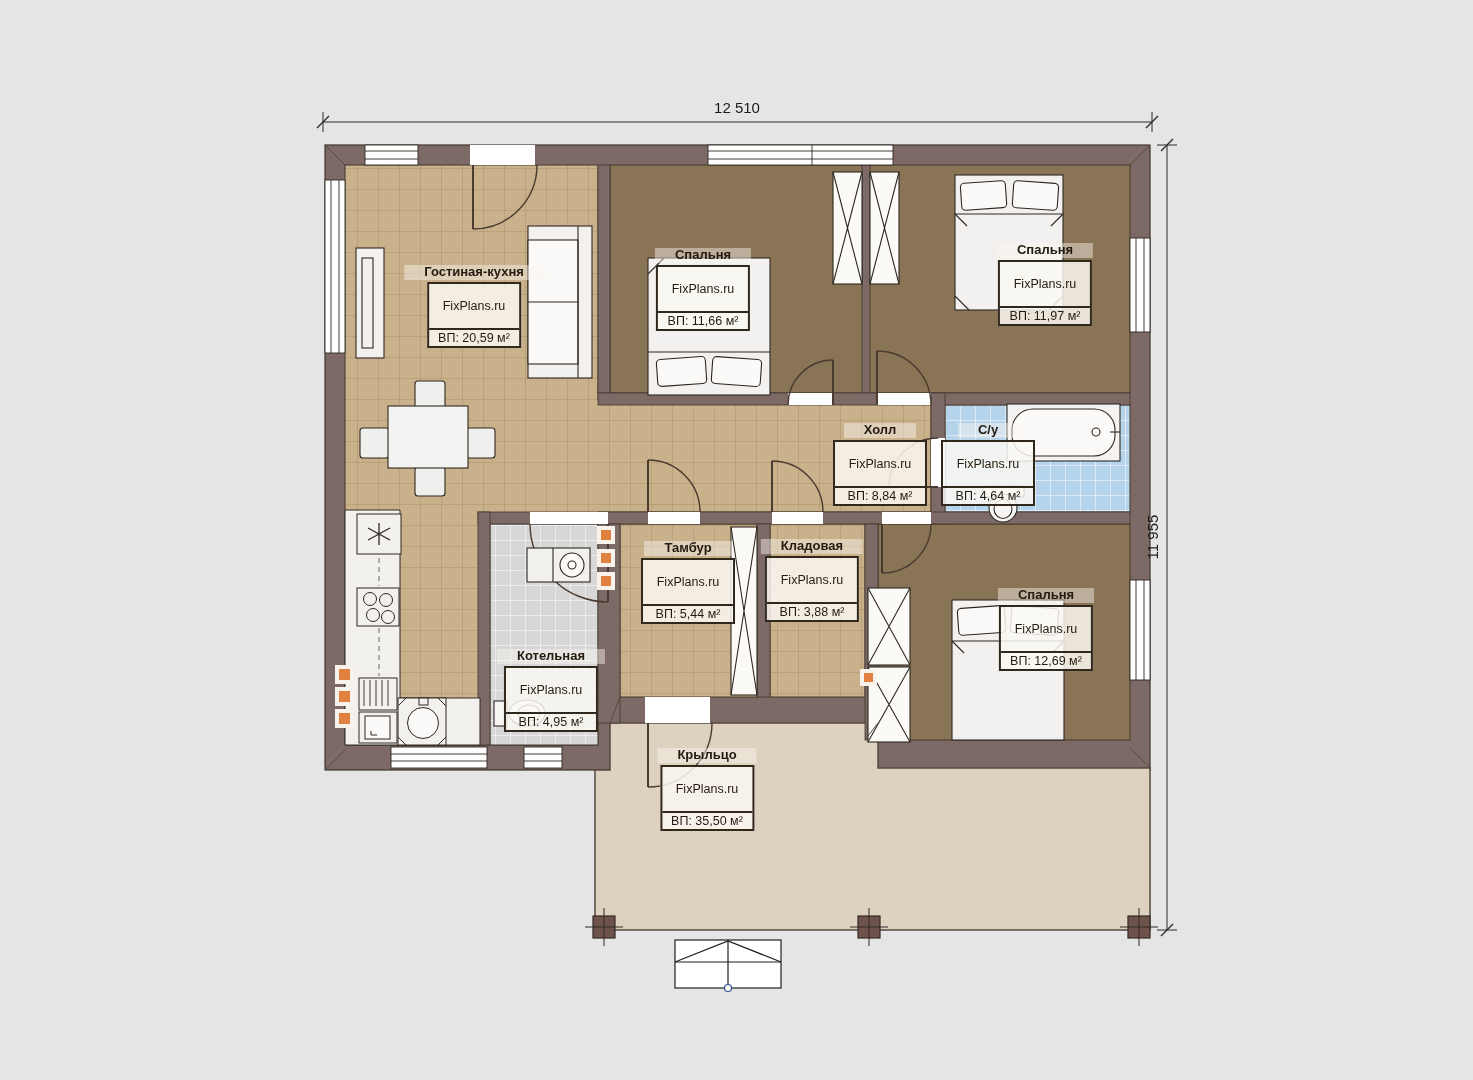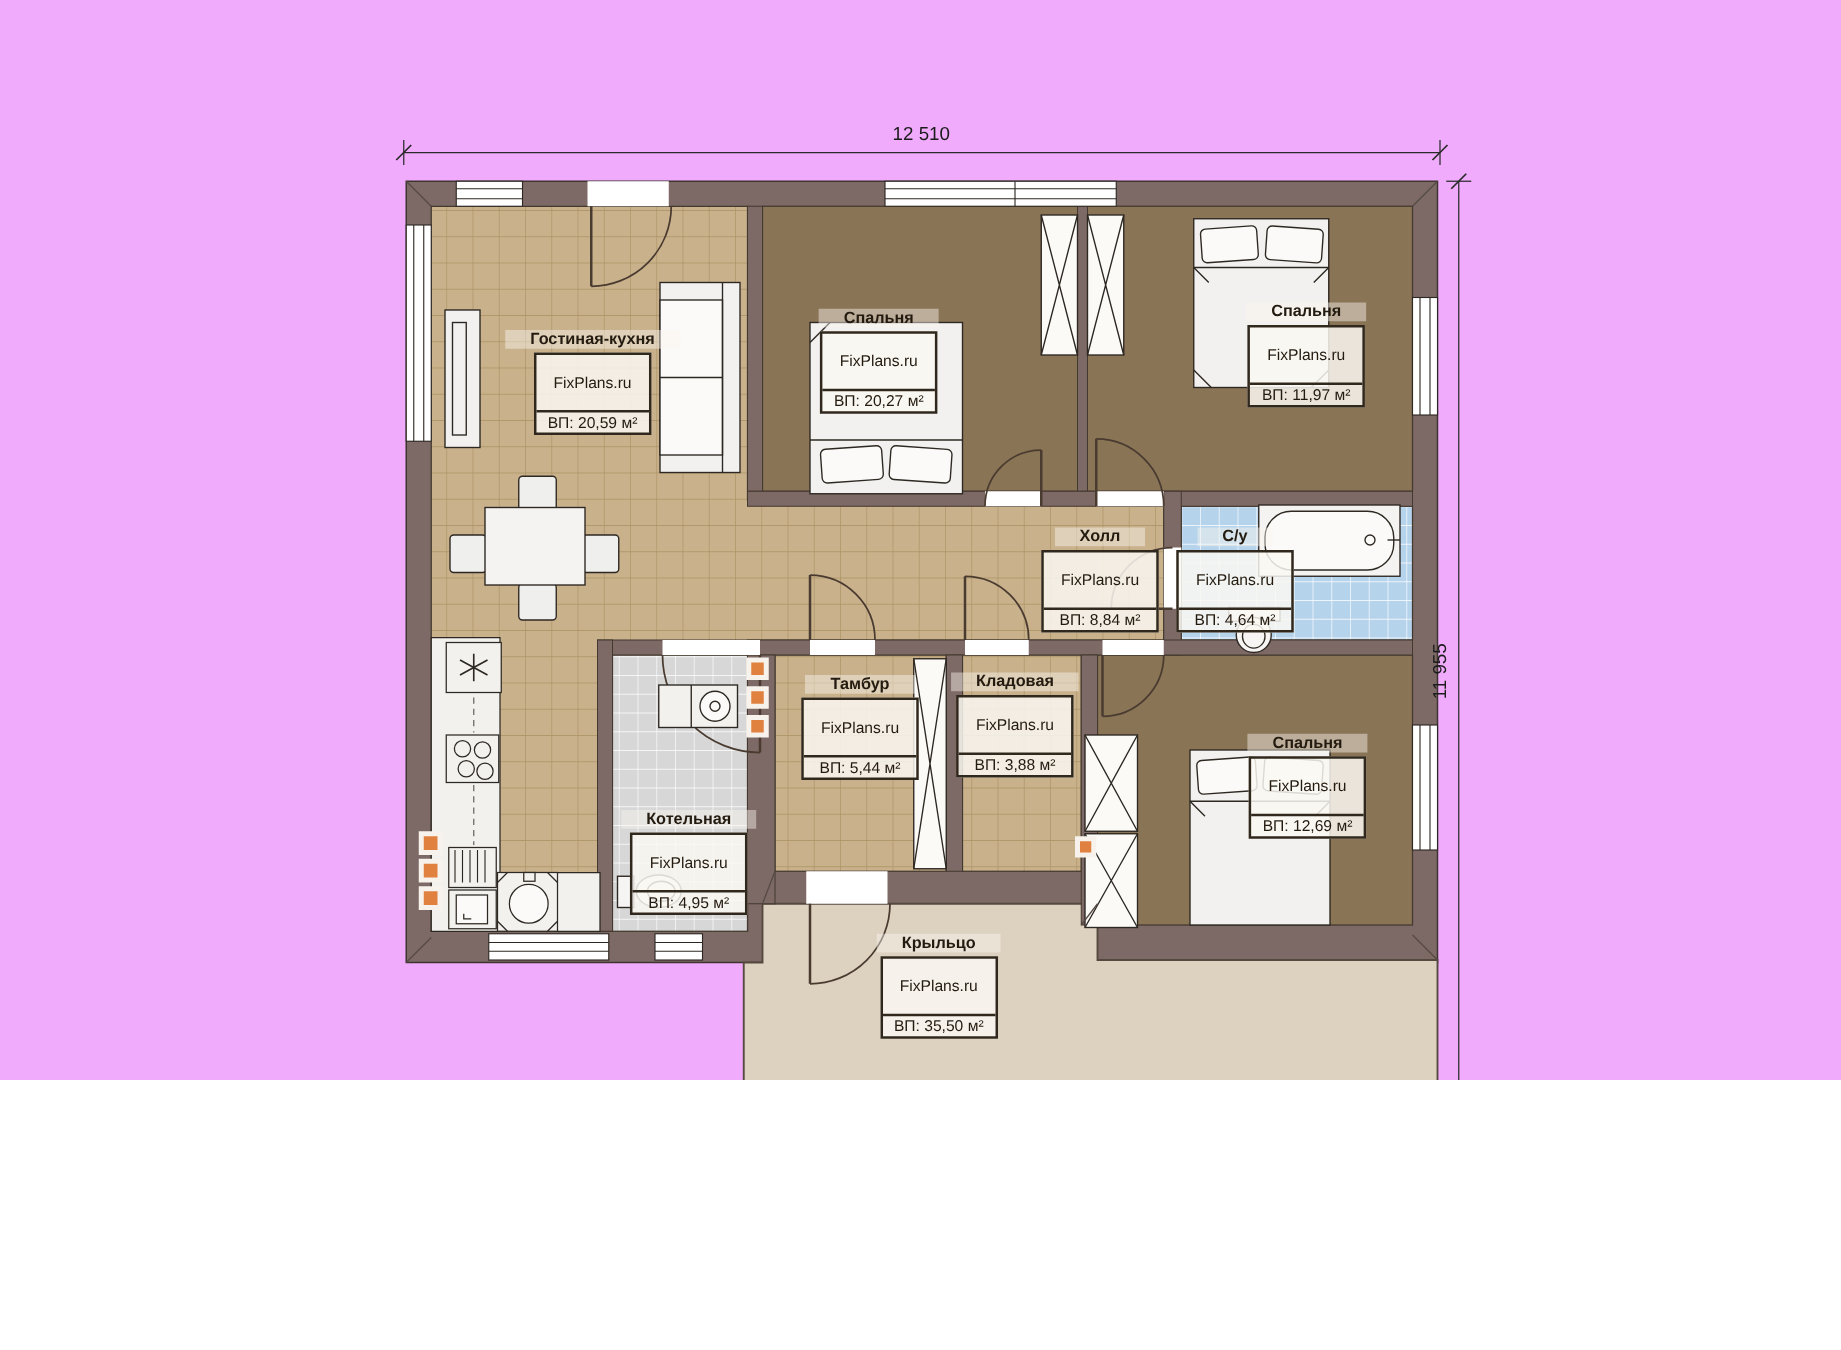--- a/index.html
+++ b/index.html
@@ -1,16 +1,16 @@
 <!DOCTYPE html>
 <html><head>
 <meta charset="utf-8">
 <style>
   html,body{margin:0;padding:0;background:#fff;}
-  .canvas{position:relative;width:1473px;height:864px;background:#f0abfc;
+  .canvas{position:relative;width:1473px;height:1080px;background:#e5e5e5;
           font-family:"Liberation Sans",sans-serif;overflow:hidden;}
   .canvas > svg{position:absolute;left:0;top:0;}
   .room-label{position:absolute;transform:translateX(-50%);text-align:center;z-index:5;}
   .room-title{display:inline-block;font-size:13px;font-weight:bold;color:#241b10;
               background:rgba(250,247,240,.45);padding:0 20px;line-height:1.15;white-space:nowrap;}
   .info-box{margin:2px auto 0;border:2px solid #31281d;background:rgba(250,248,242,.85);
             display:inline-block;min-width:90px;}
   .info-wm{border-bottom:2px solid #31281d;font-size:12.5px;color:#241b10;padding:15px 8px;white-space:nowrap;}
   .info-area{font-size:12.5px;color:#241b10;padding:1px 8px;white-space:nowrap;}
   .dim-label{position:absolute;font-size:15px;color:#1c1c1c;white-space:nowrap;z-index:4;}
@@ -339,21 +339,21 @@
   <div class="info-box">
     <div class="info-wm">FixPlans.ru</div>
     <div class="info-area">ВП: 20,59 м²</div>
   </div>
 </div>
 
 <div class="room-label" style="left:703px;top:245px;">
   <div class="room-title">Спальня</div><br>
   <div class="info-box">
     <div class="info-wm">FixPlans.ru</div>
-    <div class="info-area">ВП: 20,27 м²</div>
+    <div class="info-area">ВП: 11,66 м²</div>
   </div>
 </div>
 
 <div class="room-label" style="left:1045px;top:240px;">
   <div class="room-title">Спальня</div><br>
   <div class="info-box">
     <div class="info-wm">FixPlans.ru</div>
     <div class="info-area">ВП: 11,97 м²</div>
   </div>
 </div>
@@ -399,21 +399,21 @@
 </div>
 
 <div class="room-label" style="left:1046px;top:585px;">
   <div class="room-title">Спальня</div><br>
   <div class="info-box">
     <div class="info-wm">FixPlans.ru</div>
     <div class="info-area">ВП: 12,69 м²</div>
   </div>
 </div>
 
-<div class="room-label" style="left:751px;top:745px;">
+<div class="room-label" style="left:707px;top:745px;">
   <div class="room-title">Крыльцо</div><br>
   <div class="info-box">
     <div class="info-wm">FixPlans.ru</div>
     <div class="info-area">ВП: 35,50 м²</div>
   </div>
 </div>
 
 </div>
 
 </body></html>

